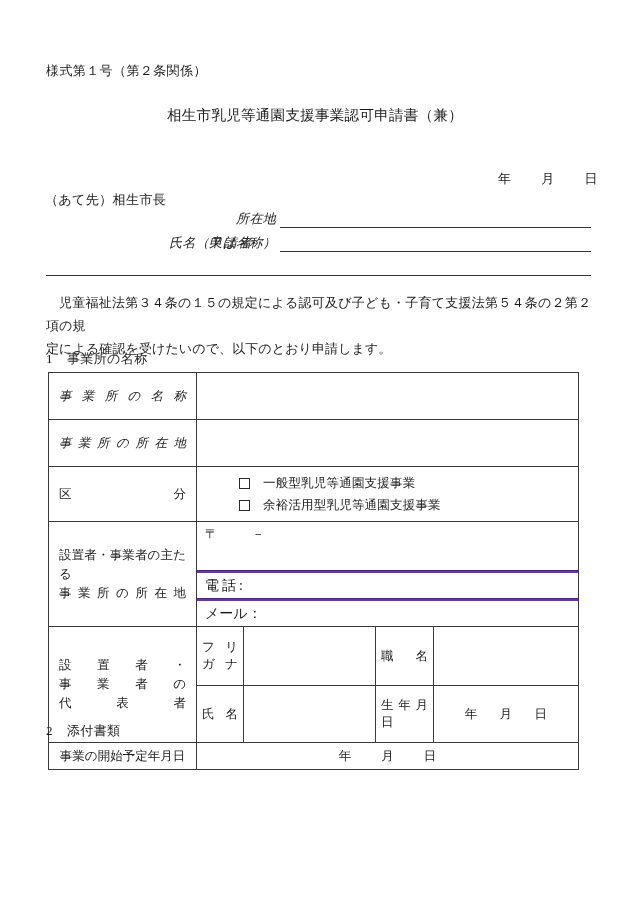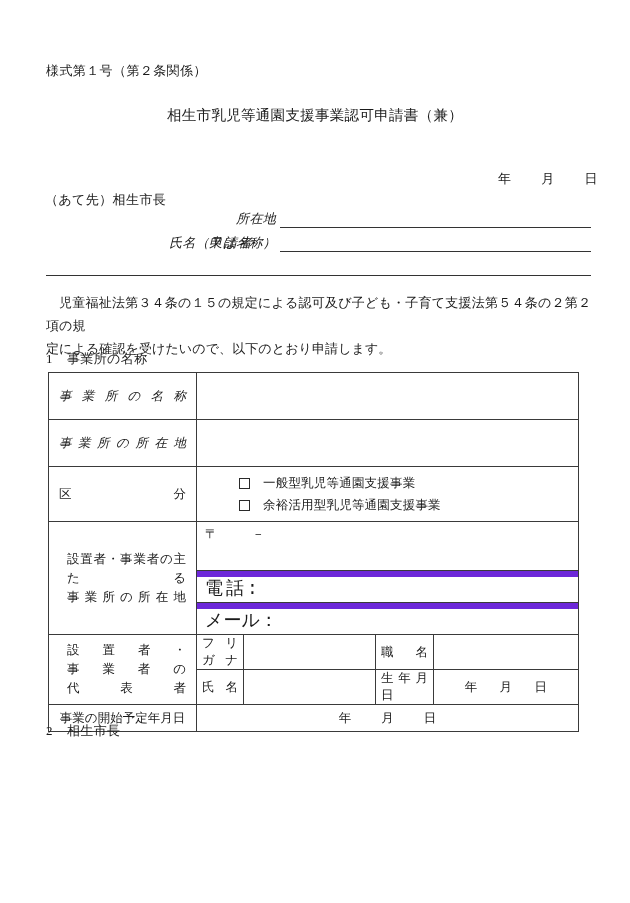--- a/index.html
+++ b/index.html
@@ -148,21 +148,20 @@
     width: 148px;
     text-align: justify;
     text-align-last: justify;
     padding: 0 10px !important;
     line-height: 19px;
   }
   .lbl-stack {
     display: block;
     text-align: justify;
     text-align-last: justify;
-    margin-left: 8px;
   }
   .lbl-plain {
     text-align: right;
     text-align-last: center;
   }
   .h-tall { height: 46px; font-style: italic; }
   .h-mid  { height: 32px; }
   .h-sm   { height: 26px; }
 
   
@@ -187,35 +186,34 @@
   
   .postal-cell { padding: 0 !important; }
   .postal-inner {
     height: 44px;
     padding: 4px 0 0 8px;
     font-size: 12.5px;
     letter-spacing: 0.5px;
   }
   .postal-dash { margin-left: 34px; }
   .sub-line {
-    border-top: 6px solid #6d28d9;
+    border-top: 2px solid #6d28d9;
     height: 25px;
     line-height: 25px;
     padding-left: 8px;
-    font-size: 18px;
-    font-family: Liberation Mono, monospace;
+    font-size: 14px;
   }
   .sub-line .spread { letter-spacing: 3px; }
 
   
   .mini-lbl {
     width: 46px;
     text-align: justify;
     text-align-last: justify;
-    padding: 0 5px !important;
+    padding: 12px 5px !important;
     font-size: 11px;
   }
   .mini-lbl-c {
     width: 58px;
     text-align: justify;
     text-align-last: justify;
     padding: 0 5px !important;
     font-size: 11px;
   }
   .date-cell {
@@ -364,16 +362,16 @@
           <td class="h-sm start-date" colspan="4">
             <span class="sy">年</span><span class="sm">月</span><span>日</span>
           </td>
         </tr>
 
       </tbody>
     </table>
   </div>
 
   <div class="abs sec sec-2">
-    <span class="sec-num">2</span><span>相生市長</span>
+    <span class="sec-num">2</span><span>添付書類</span>
   </div>
 
 </div>
 
 </body></html>

